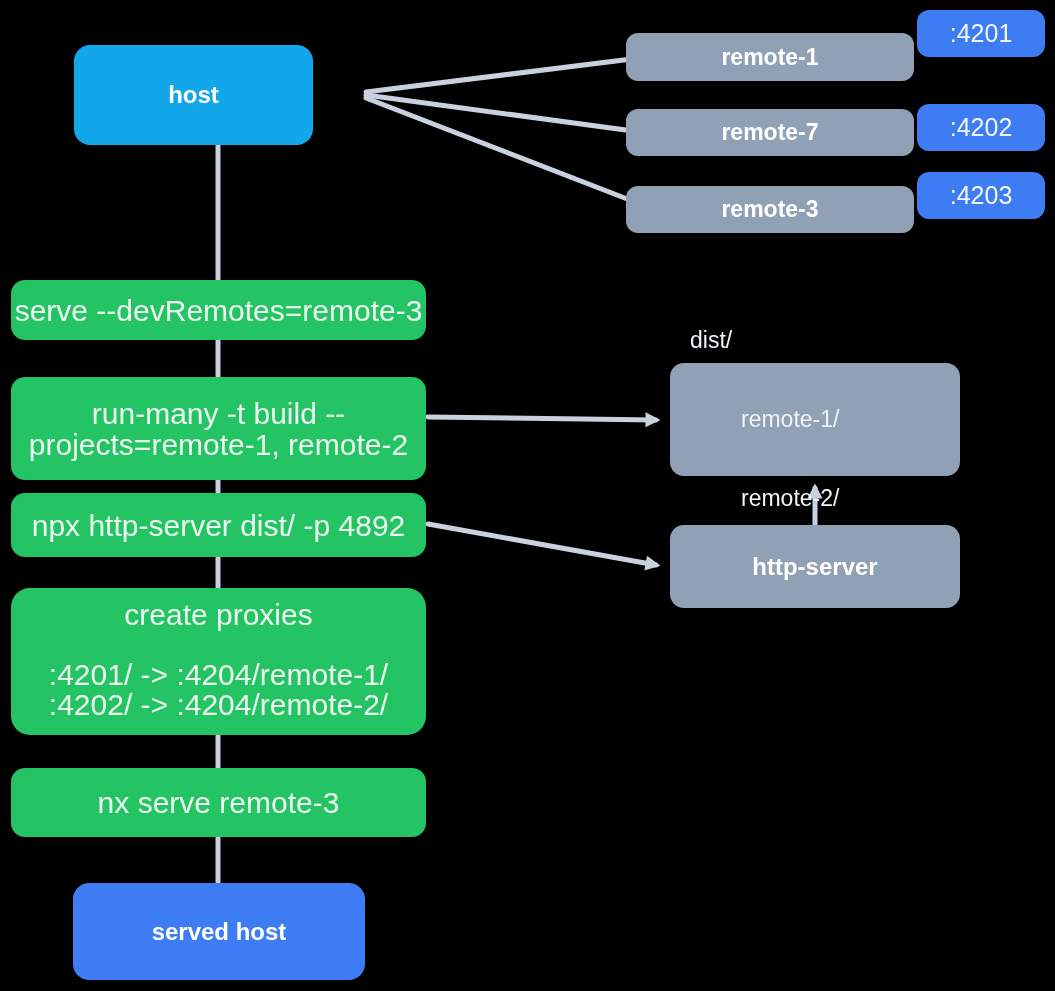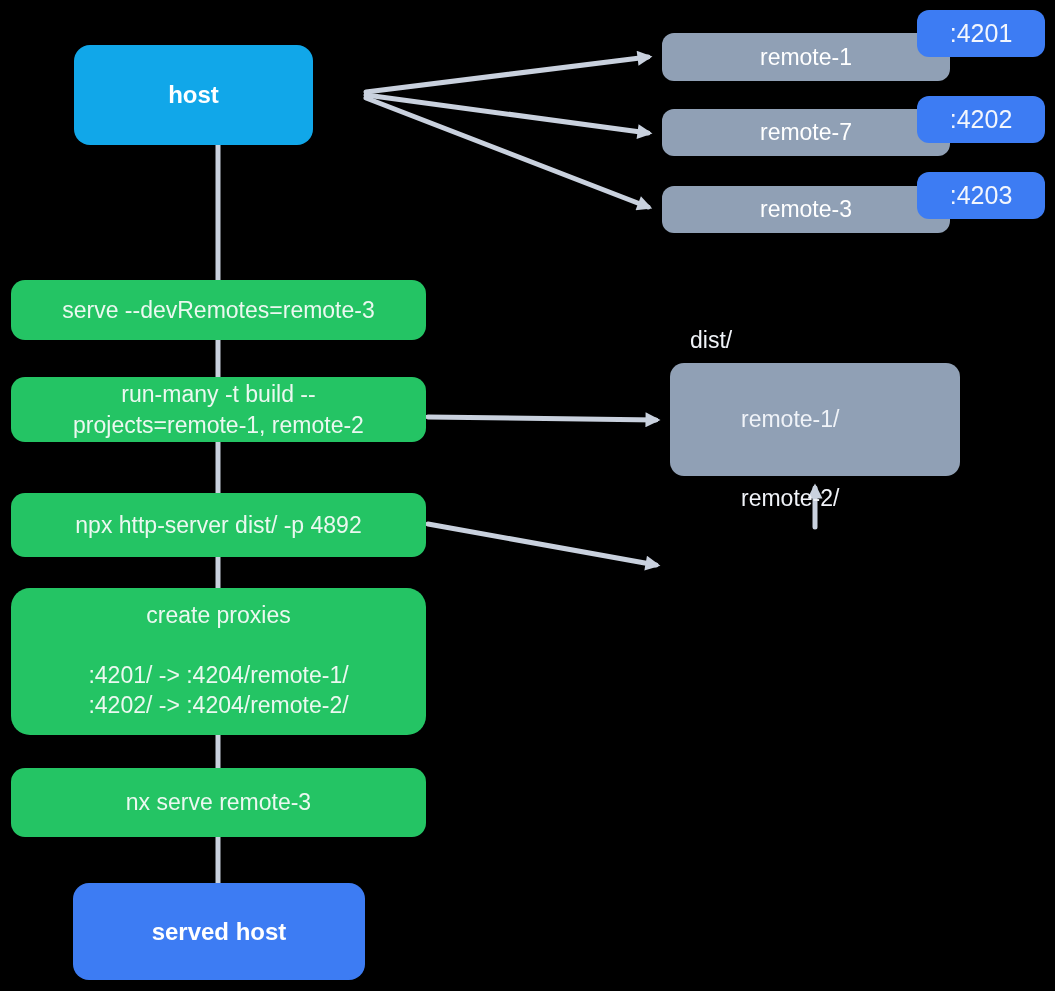--- a/index.html
+++ b/index.html
@@ -27,45 +27,45 @@
     display:flex;align-items:center;justify-content:center;
     color:var(--c-text);
     text-align:center;
   }
   .host{
     left:74px;top:45px;width:239px;height:100px;
     background:var(--c-host);border-radius:16px;
     font-weight:700;font-size:24px;
   }
   .remote{
-    left:662px;width:288px;height:47px;
+    left:626px;width:288px;height:47px;
     background:var(--c-remote);border-radius:12px;
-    font-weight:400;font-size:23px;
+    font-weight:700;font-size:23px;
   }
   .remote-1{top:33px;height:48px;}
   .remote-2{top:109px;}
   .remote-3{top:186px;}
   .badge{
     left:917px;width:128px;height:47px;
     background:var(--c-port_badge);border-radius:12px;
     font-weight:500;font-size:25px;z-index:2;
     color:#F3F6FD;
     text-align:center;
   }
   .badge-1{top:10px;}
-  .badge-2{top:96px;}
+  .badge-2{top:104px;}
   .badge-3{top:172px;}
   .action{
     left:11px;width:415px;
     background:var(--c-action);border-radius:14px;
-    font-size:23px;color:#EBF8F0;
+    font-size:30px;color:#EBF8F0;
     line-height:31px;
   }
   .action-serve{top:280px;height:60px;}
-  .action-runmany{top:377px;height:65px;flex-direction:column;}
+  .action-runmany{top:377px;height:103px;flex-direction:column;}
   .action-httpserver{top:493px;height:64px;}
   .action-proxies{
     top:588px;height:147px;
     flex-direction:column;justify-content:flex-start;
     padding-top:12px;line-height:30px;border-radius:19px;
   }
   .proxy-spacer{height:30px;}
   .action-nxserve{top:768px;height:69px;}
   .dist-box{
     left:670px;top:363px;width:290px;height:113px;
@@ -153,18 +153,21 @@
   <div class="node action action-nxserve">
     <span>nx serve remote-3</span>
   </div>
 
   <div class="node dist-box">
     <span>dist/</span>
     <span class="dist-indent">remote-1/</span>
     <span class="dist-indent">remote-2/</span>
   </div>
 
+  <div class="node http-server">
+    <span>http-server</span>
+  </div>
 
   <div class="node served-host">
     <span>served host</span>
   </div>
 
 </div>
 
 </body></html>

